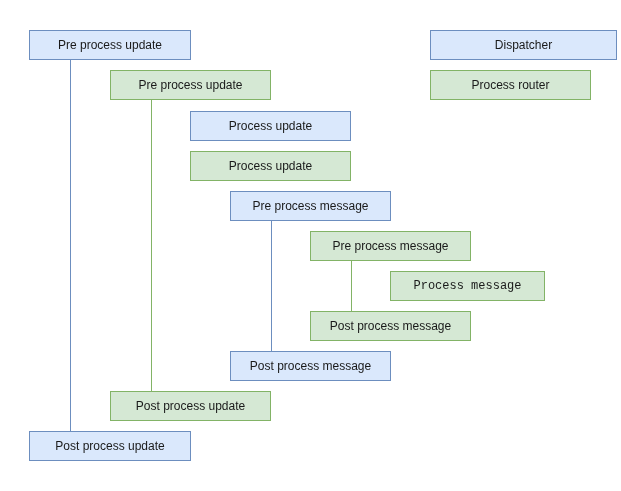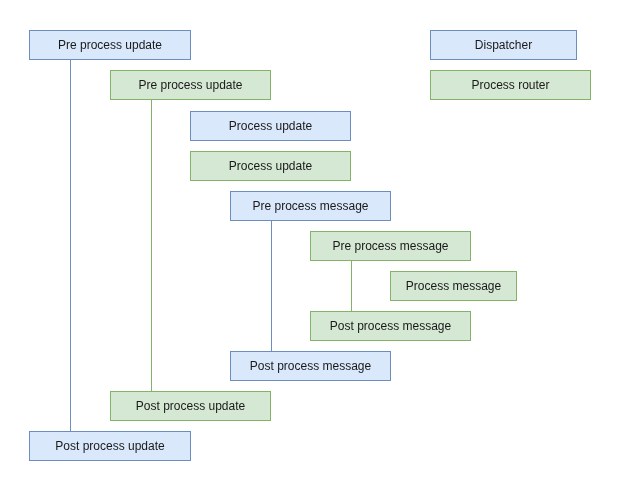--- a/index.html
+++ b/index.html
@@ -97,39 +97,39 @@
       </div>
       <div class="node router" style="left: 190px; top: 151px; width: 161px; height: 30px;">
         <span>Process update</span>
       </div>
       <div class="node dispatcher" style="left: 230px; top: 191px; width: 161px; height: 30px;">
         <span>Pre process message</span>
       </div>
       <div class="node router" style="left: 310px; top: 231px; width: 161px; height: 30px;">
         <span>Pre process message</span>
       </div>
-      <div class="node router" style="left: 390px; top: 271px; width: 127px; height: 30px;">
+      <div class="node router" style="left: 390px; top: 271px; width: 155px; height: 30px; font-family: Liberation Mono, monospace;">
         <span>Process message</span>
       </div>
       <div class="node router" style="left: 310px; top: 311px; width: 161px; height: 30px;">
         <span>Post process message</span>
       </div>
       <div class="node dispatcher" style="left: 230px; top: 351px; width: 161px; height: 30px;">
         <span>Post process message</span>
       </div>
       <div class="node router" style="left: 110px; top: 391px; width: 161px; height: 30px;">
         <span>Post process update</span>
       </div>
       <div class="node dispatcher" style="left: 29px; top: 431px; width: 162px; height: 30px;">
         <span>Post process update</span>
       </div>
     </div>
 
   <div id="legend-layer">
-      <div class="legend-item dispatcher" style="left: 430px; top: 30px; width: 147px; height: 30px;">
+      <div class="legend-item dispatcher" style="left: 430px; top: 30px; width: 187px; height: 30px;">
         <span>Dispatcher</span>
       </div>
       <div class="legend-item router" style="left: 430px; top: 70px; width: 161px; height: 30px;">
         <span>Process router</span>
       </div>
     </div>
 
 </div>
 
 </body></html>

